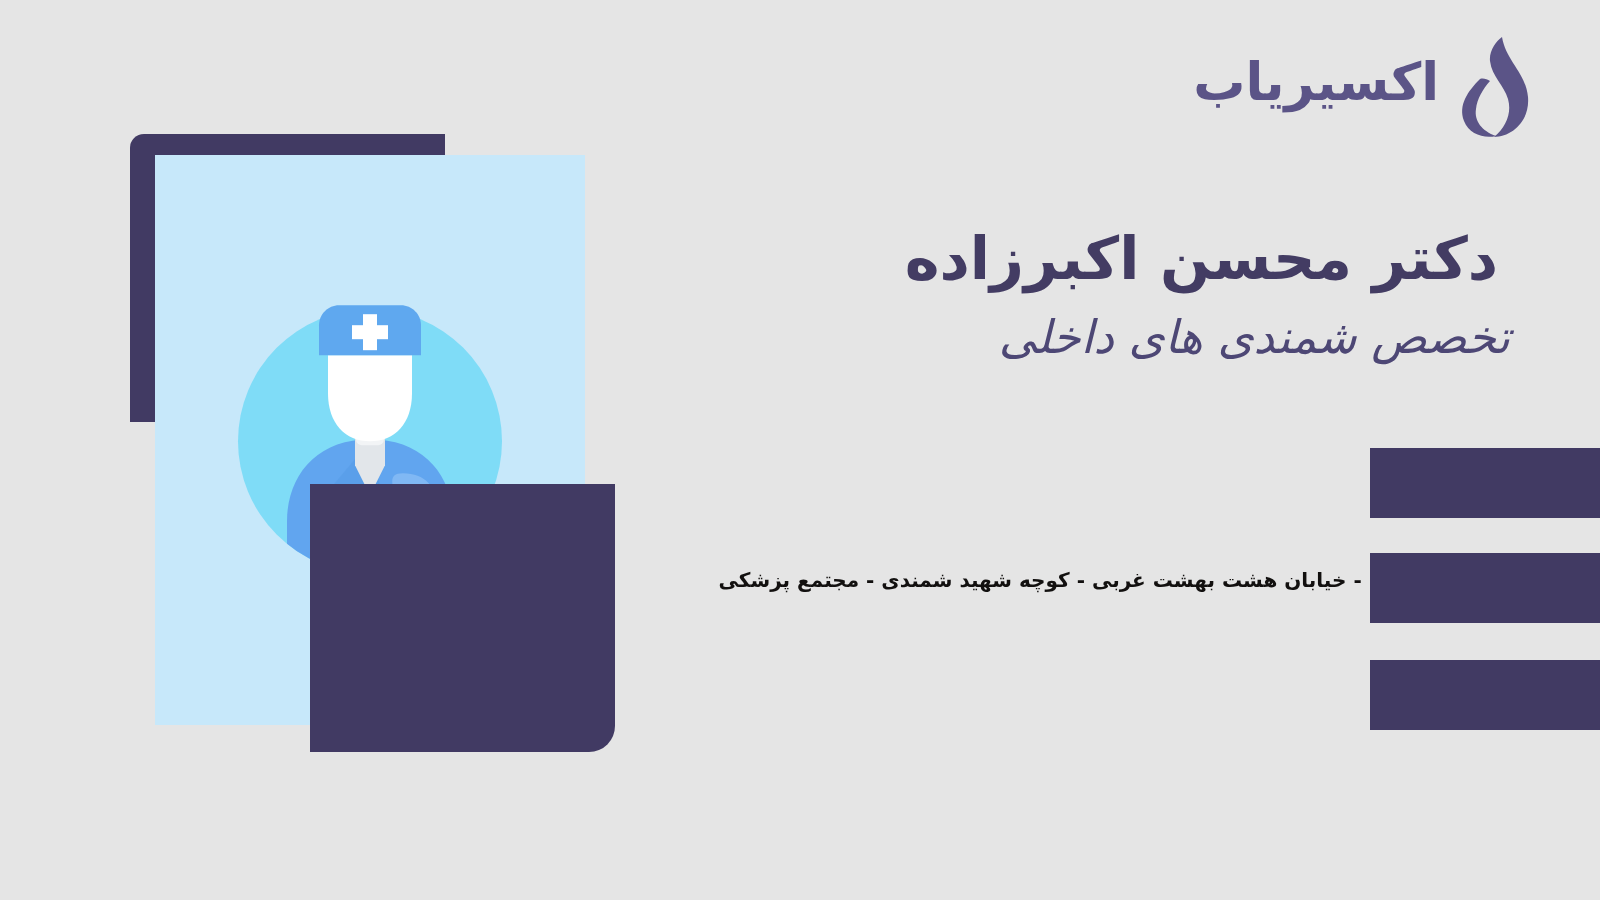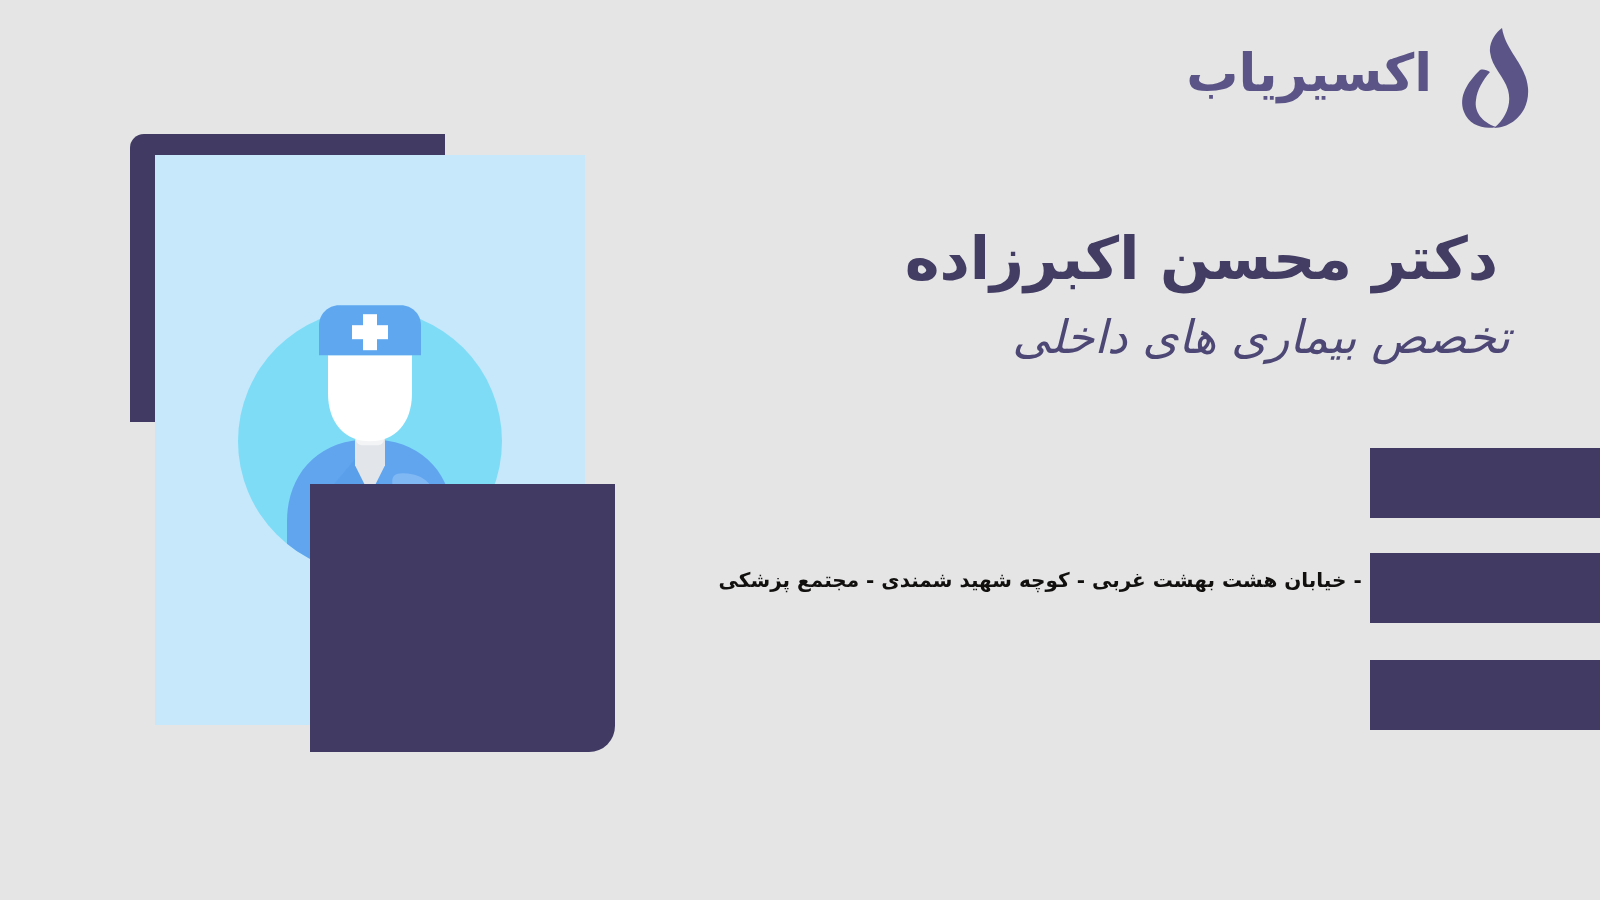--- a/index.html
+++ b/index.html
@@ -17,25 +17,25 @@
     position: relative;
     width: 1600px;
     height: 900px;
     background: #e5e5e5;
     overflow: hidden;
   }
 
   
   .brand {
     position: absolute;
-    top: 26px;
+    top: 35px;
     right: 68px;
     display: flex;
     align-items: center;
-    gap: 24px;
+    gap: 17px;
     direction: rtl;
   }
   .brand-mark {
     width: 76px;
     height: 104px;
     flex: 0 0 auto;
     display: block;
   }
   .brand-word {
     font-size: 52px;
@@ -218,21 +218,21 @@
           <rect x="127" y="36" width="36" height="14" fill="#ffffff"></rect>
         </g>
       </svg>
     </div>
 
     <div class="plate-front"></div>
   </div>
 
   <div class="headline-block">
     <h1 class="doc-name">دکتر محسن اکبرزاده</h1>
-    <p class="doc-specialty">تخصص بیماری های داخلی</p>
+    <p class="doc-specialty">تخصص شمندی های داخلی</p>
   </div>
 
   <div class="bars">
     <div class="bar bar-1"></div>
     <div class="bar bar-2"></div>
     <div class="bar bar-3"></div>
   </div>
 
 </div>
 

